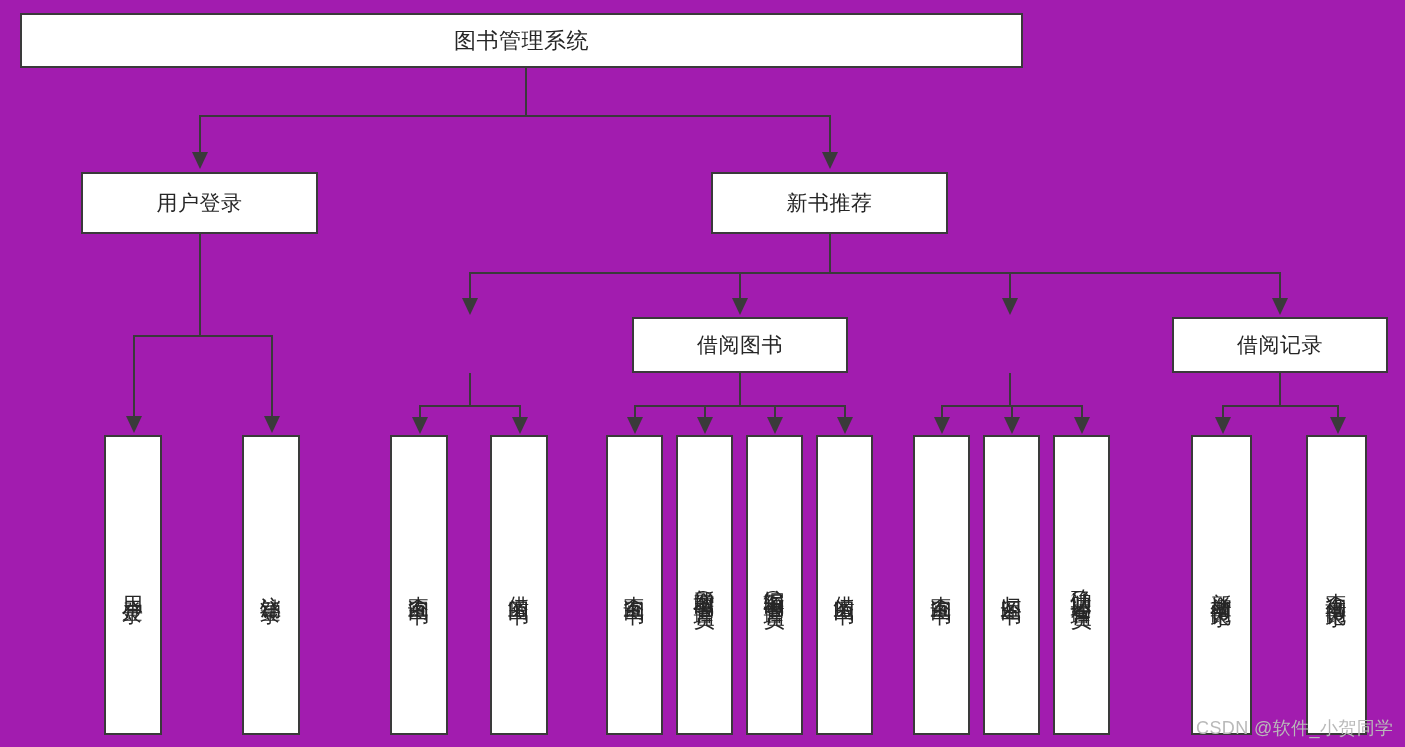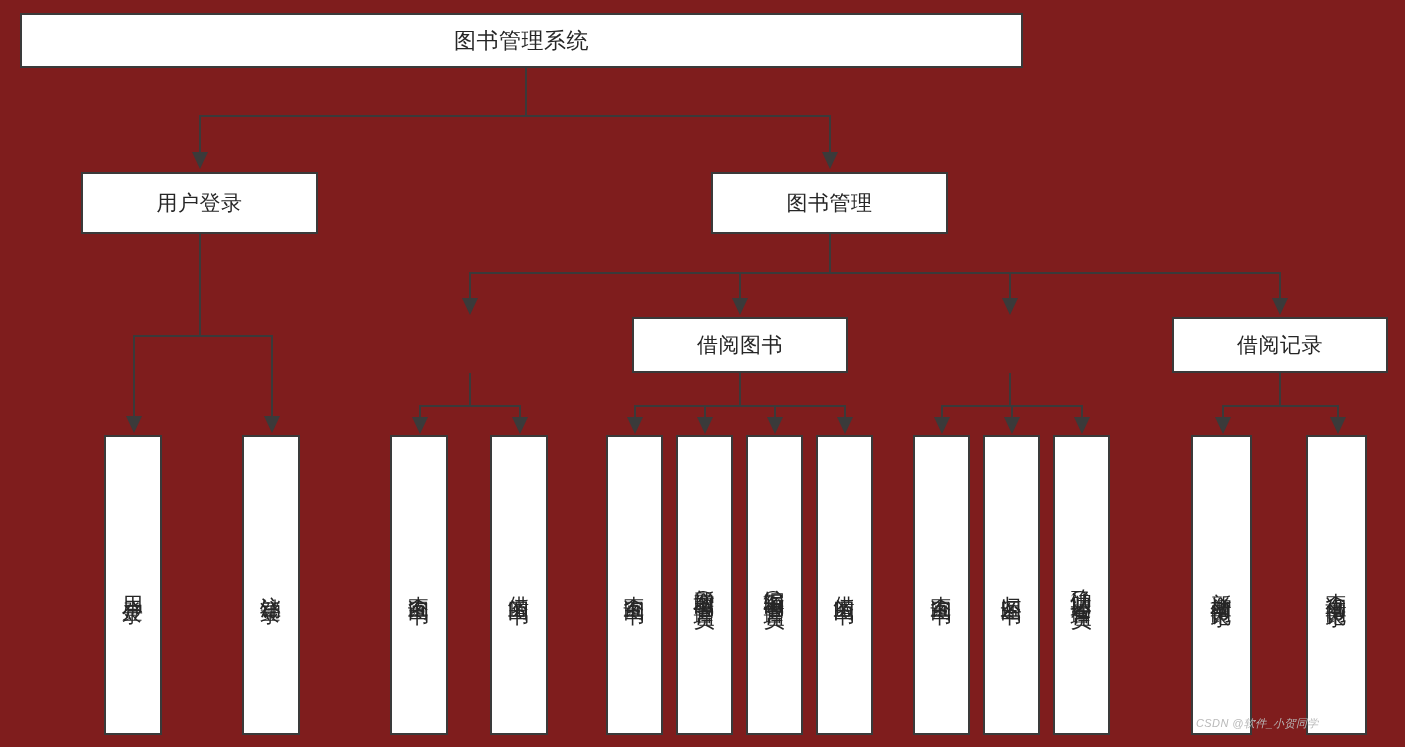--- a/index.html
+++ b/index.html
@@ -5,21 +5,21 @@
 <style>
   html,body{margin:0;padding:0;background:#ffffff;}
   body{
     font-family:"Liberation Sans","DejaVu Sans",sans-serif;
     color:#1a1a1a;
   }
   #canvas{
     position:relative;
     width:1405px;
     height:747px;
-    background:#7f1d1d;
+    background:#a21caf;
     overflow:hidden;
   }
   
   .node{
     position:absolute;
     box-sizing:border-box;
     border:2px solid #3a3a3a;
     background:#ffffff;
     display:flex;
     align-items:center;
@@ -65,26 +65,25 @@
   .arrow{
     position:absolute;
     width:0;height:0;
     border-left:8px solid transparent;
     border-right:8px solid transparent;
     border-top:17px solid #3a3a3a;
   }
   
   #watermark{
     position:absolute;
-    font-size:11px;
+    font-size:18px;
     color:#b9b9b9;
     white-space:nowrap;
     letter-spacing:.4px;
     pointer-events:none;
-    font-style:italic;
   }
 </style>
 </head>
 <body>
 
 <div id="canvas">
 
   <div class="node horiz root" style="left:20px;top:13px;width:1003px;height:55px;">
     <span class="label">图书管理系统</span>
   </div>
@@ -96,21 +95,21 @@
   <div class="vline" style="left:199px;top:115px;height:40px;"></div>
   <div class="arrow" style="left:192px;top:152px;"></div>
   <div class="vline" style="left:829px;top:115px;height:40px;"></div>
   <div class="arrow" style="left:822px;top:152px;"></div>
 
   <div class="node horiz" style="left:81px;top:172px;width:237px;height:62px;">
     <span class="label">用户登录</span>
   </div>
 
   <div class="node horiz" style="left:711px;top:172px;width:237px;height:62px;">
-    <span class="label">图书管理</span>
+    <span class="label">新书推荐</span>
   </div>
 
   <div class="vline" style="left:199px;top:234px;height:101px;"></div>
   <div class="hline" style="left:133px;top:335px;width:140px;"></div>
   <div class="vline" style="left:133px;top:335px;height:83px;"></div>
   <div class="arrow" style="left:126px;top:416px;"></div>
   <div class="vline" style="left:271px;top:335px;height:83px;"></div>
   <div class="arrow" style="left:264px;top:416px;"></div>
 
   <div class="vline" style="left:829px;top:234px;height:38px;"></div>

